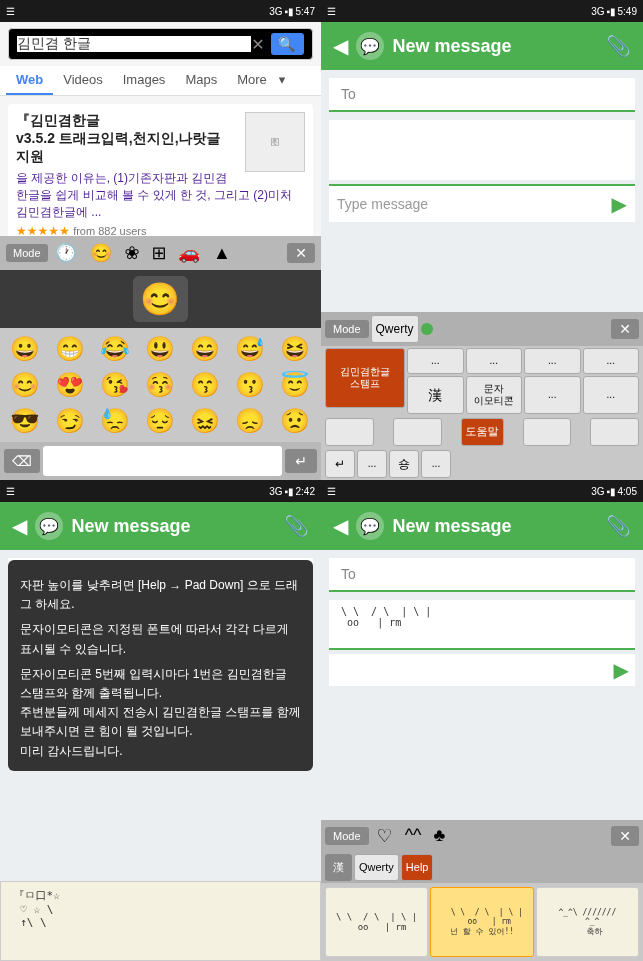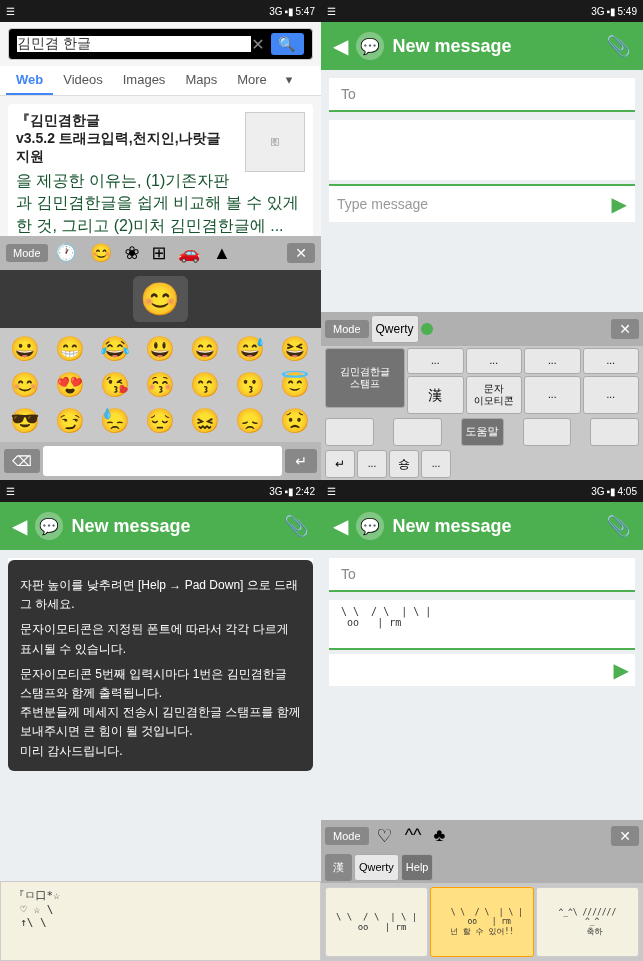--- a/index.html
+++ b/index.html
@@ -62,21 +62,21 @@
       font-size: 13px;
       color: #555;
       cursor: pointer;
       border-bottom: 2px solid transparent;
     }
     .nav-tab.active {
       color: #4285f4;
       border-bottom: 2px solid #4285f4;
       font-weight: bold;
     }
-    .nav-tab.more { display: flex; align-items: center; gap: 19px; }
+    .nav-tab.more { display: flex; align-items: center; gap: 12px; }
     .search-result {
       background: #fff;
       margin: 8px;
       padding: 8px;
       border-radius: 4px;
     }
     .result-title {
       font-size: 14px;
       color: #222;
       font-weight: bold;
@@ -89,22 +89,22 @@
       background: #eee;
       border: 1px solid #ccc;
       margin-left: 8px;
       display: flex;
       align-items: center;
       justify-content: center;
       font-size: 9px;
       color: #999;
     }
     .result-desc {
-      font-size: 16px;
-      color: #14532d;
+      font-size: 12px;
+      color: #4c1d95;
       line-height: 1.4;
       clear: none;
     }
     .result-stars {
       font-size: 12px;
       color: #f90;
       margin-top: 4px;
     }
     .result-from {
       font-size: 11px;
@@ -282,21 +282,21 @@
       border: 1px solid #aaa;
       border-radius: 3px;
       padding: 6px 4px;
       font-size: 12px;
       min-width: 30px;
       text-align: center;
       cursor: pointer;
       line-height: 1.2;
     }
     .kor-key.dark {
-      background: #737373;
+      background: #c2410c;
       color: #fff;
     }
     .kor-close {
       margin-left: auto;
       background: #888;
       color: #fff;
       border: none;
       border-radius: 3px;
       padding: 2px 8px;
       font-size: 14px;

